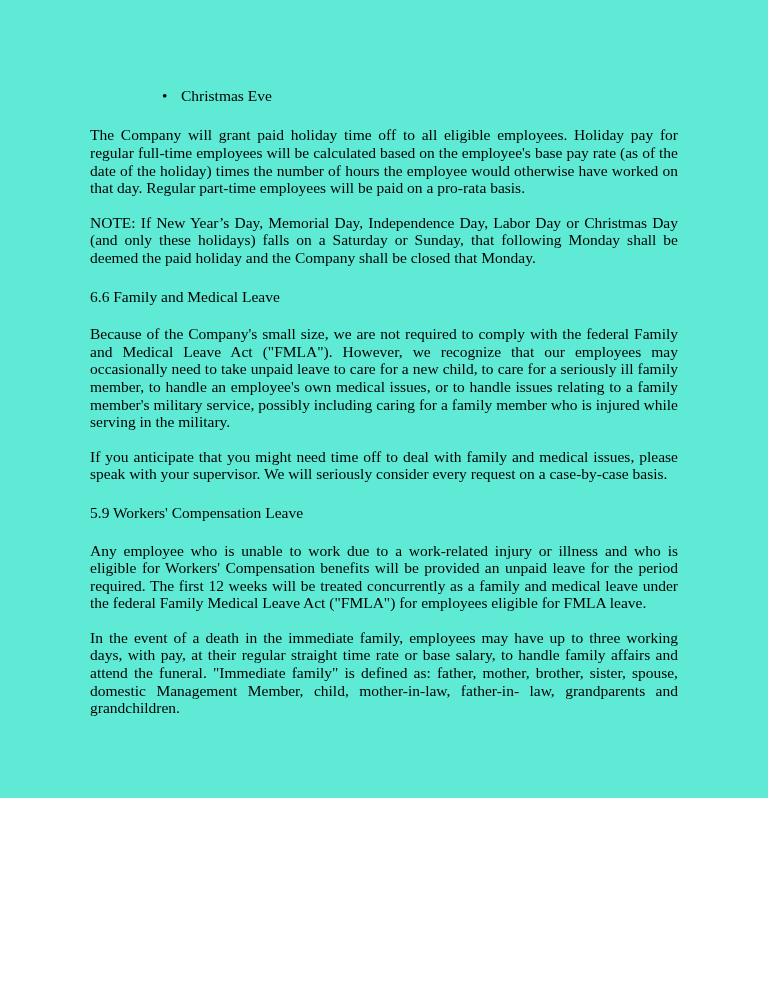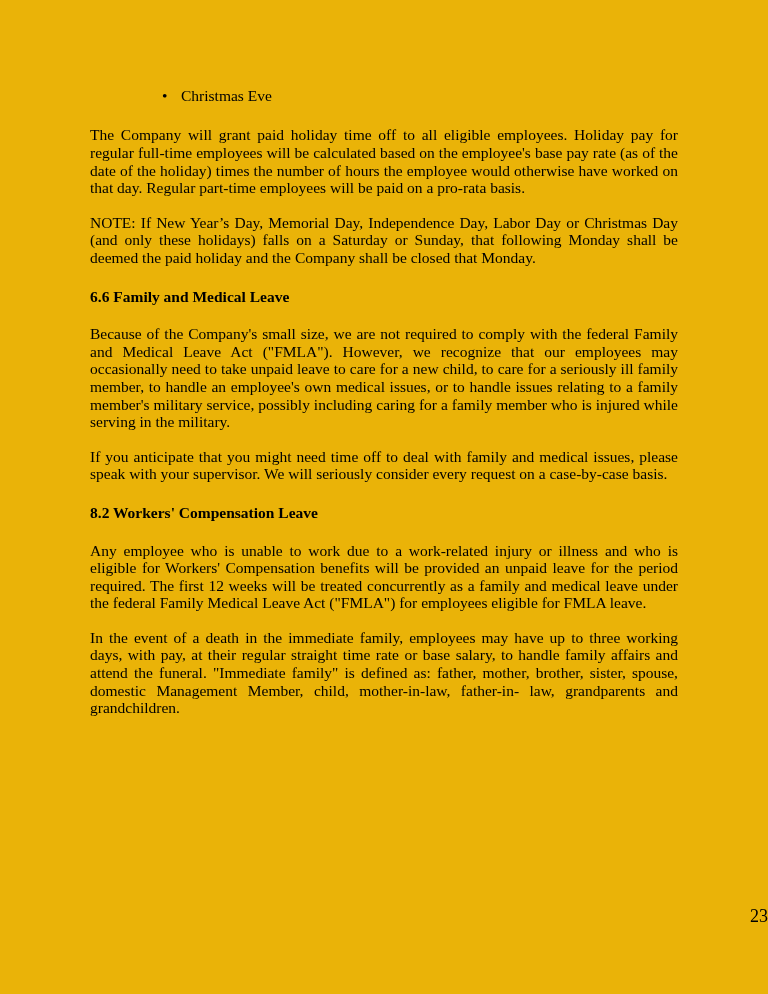--- a/index.html
+++ b/index.html
@@ -8,22 +8,22 @@
     height: 994px;
     background: #ffffff;
     color: #000000;
     font-family: "Liberation Serif", "DejaVu Serif", serif;
     font-size: 15.5px;
     line-height: 17.6px;
   }
   .page {
     position: relative;
     width: 768px;
-    height: 994px;
-    background: #eab308;
+    height: 798px;
+    background: #5eead4;
     overflow: hidden;
   }
   .content {
     position: absolute;
     left: 90px;
     top: 87px;
     width: 588px;
   }
   ul.bullet-list {
     list-style: none;
@@ -40,21 +40,21 @@
     position: absolute;
     left: -19px;
     top: 0;
   }
   p.body-para {
     margin: 4px 0 17px 0;
     text-align: justify;
   }
   h2.section-heading {
     font-size: 15.5px;
-    font-weight: bold;
+    font-weight: normal;
     line-height: 17.6px;
     margin: 21px 0 20px 0;
     text-align: left;
   }
   .page-number {
     position: absolute;
     left: 0;
     right: 0;
     top: 908px;
     text-align: right;
@@ -75,21 +75,21 @@
 
     <p class="body-para">NOTE: If New Year’s Day, Memorial Day, Independence Day, Labor Day or Christmas Day (and only these holidays) falls on a Saturday or Sunday, that following Monday shall be deemed the paid holiday and the Company shall be closed that Monday.</p>
 
 
     <h2 class="section-heading">6.6 Family and Medical Leave</h2>
 
     <p class="body-para">Because of the Company's small size, we are not required to comply with the federal Family and Medical Leave Act ("FMLA"). However, we recognize that our employees may occasionally need to take unpaid leave to care for a new child, to care for a seriously ill family member, to handle an employee's own medical issues, or to handle issues relating to a family member's military service, possibly including caring for a family member who is injured while serving in the military.</p>
 
     <p class="body-para">If you anticipate that you might need time off to deal with family and medical issues, please speak with your supervisor. We will seriously consider every request on a case-by-case basis.</p>
 
-    <h2 class="section-heading">8.2 Workers' Compensation Leave</h2>
+    <h2 class="section-heading">5.9 Workers' Compensation Leave</h2>
 
     <p class="body-para">Any employee who is unable to work due to a work-related injury or illness and who is eligible for Workers' Compensation benefits will be provided an unpaid leave for the period required. The first 12 weeks will be treated concurrently as a family and medical leave under the federal Family Medical Leave Act ("FMLA") for employees eligible for FMLA leave.</p>
 
 
     <p class="body-para">In the event of a death in the immediate family, employees may have up to three working days, with pay, at their regular straight time rate or base salary, to handle family affairs and attend the funeral. "Immediate family" is defined as: father, mother, brother, sister, spouse, domestic Management Member, child, mother-in-law, father-in- law, grandparents and grandchildren.</p>
 
 
   </div>
 
   <div class="page-number">23</div>

